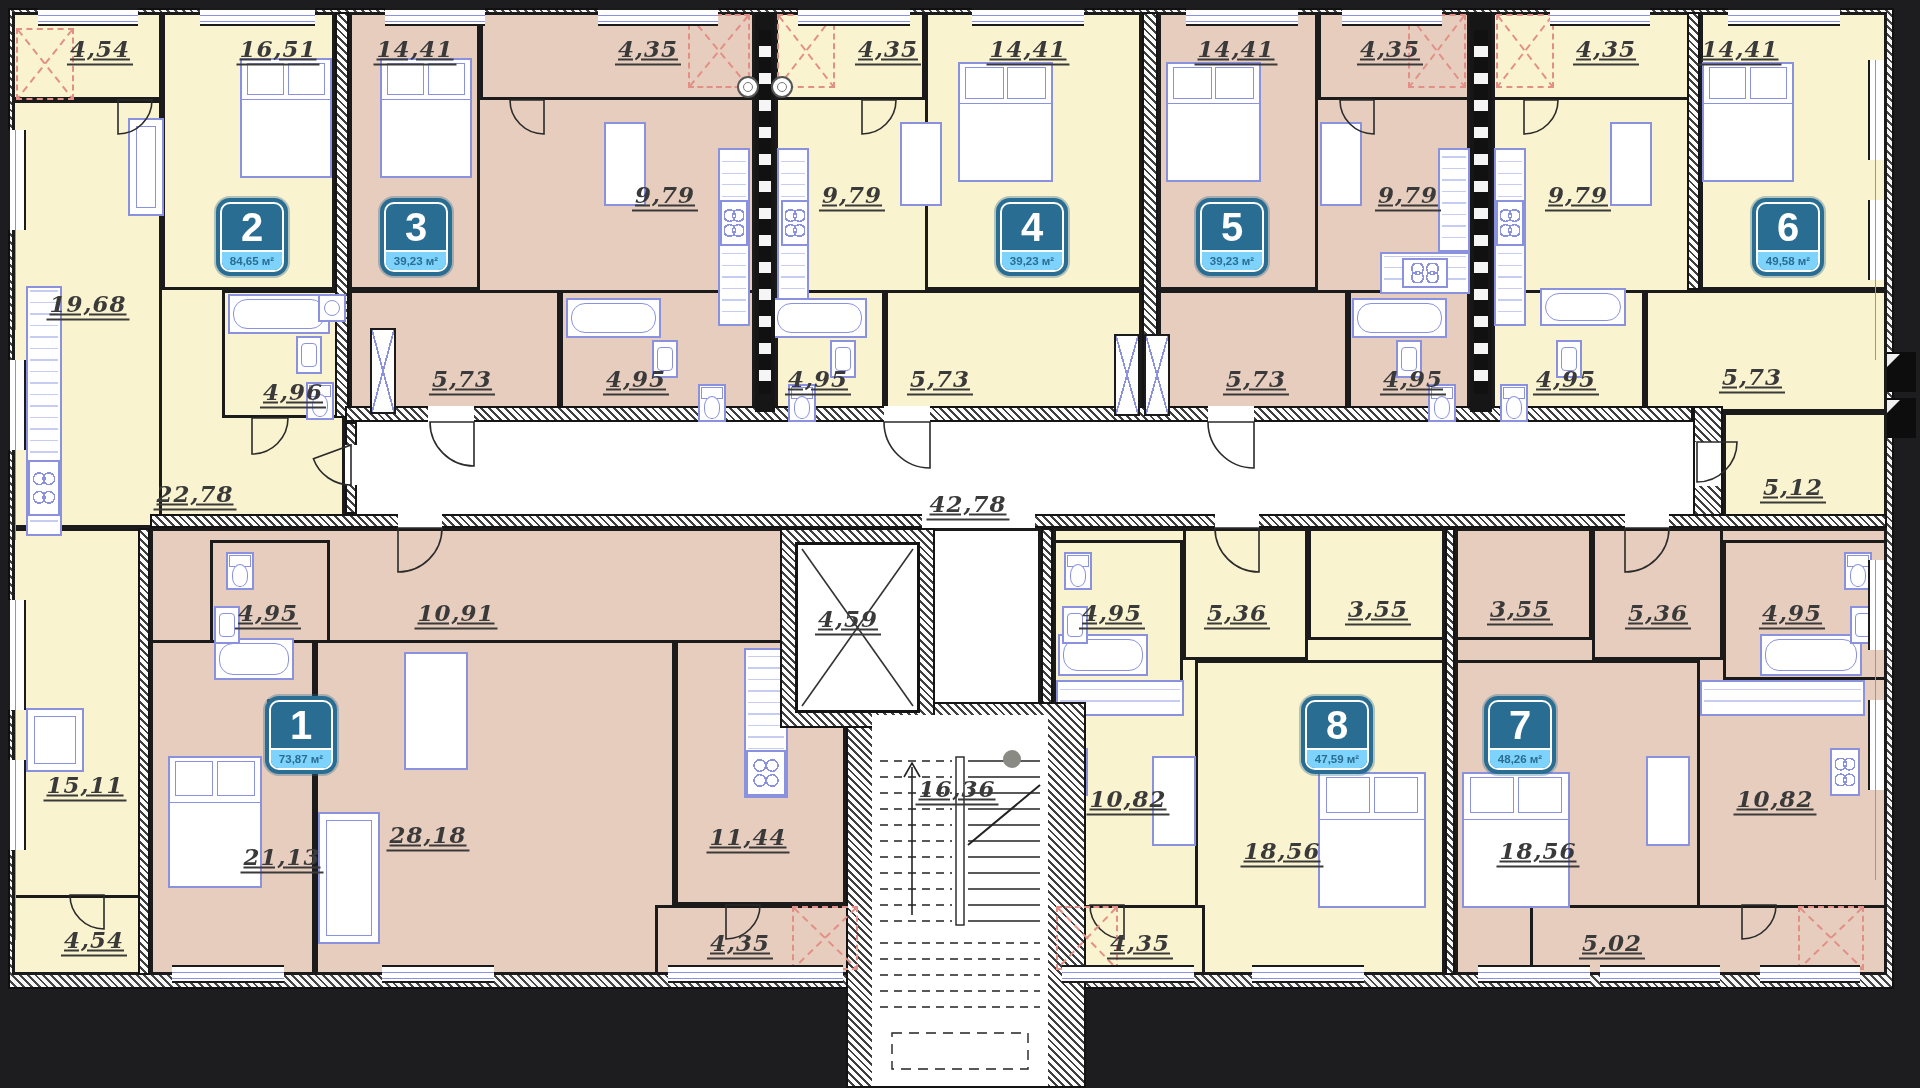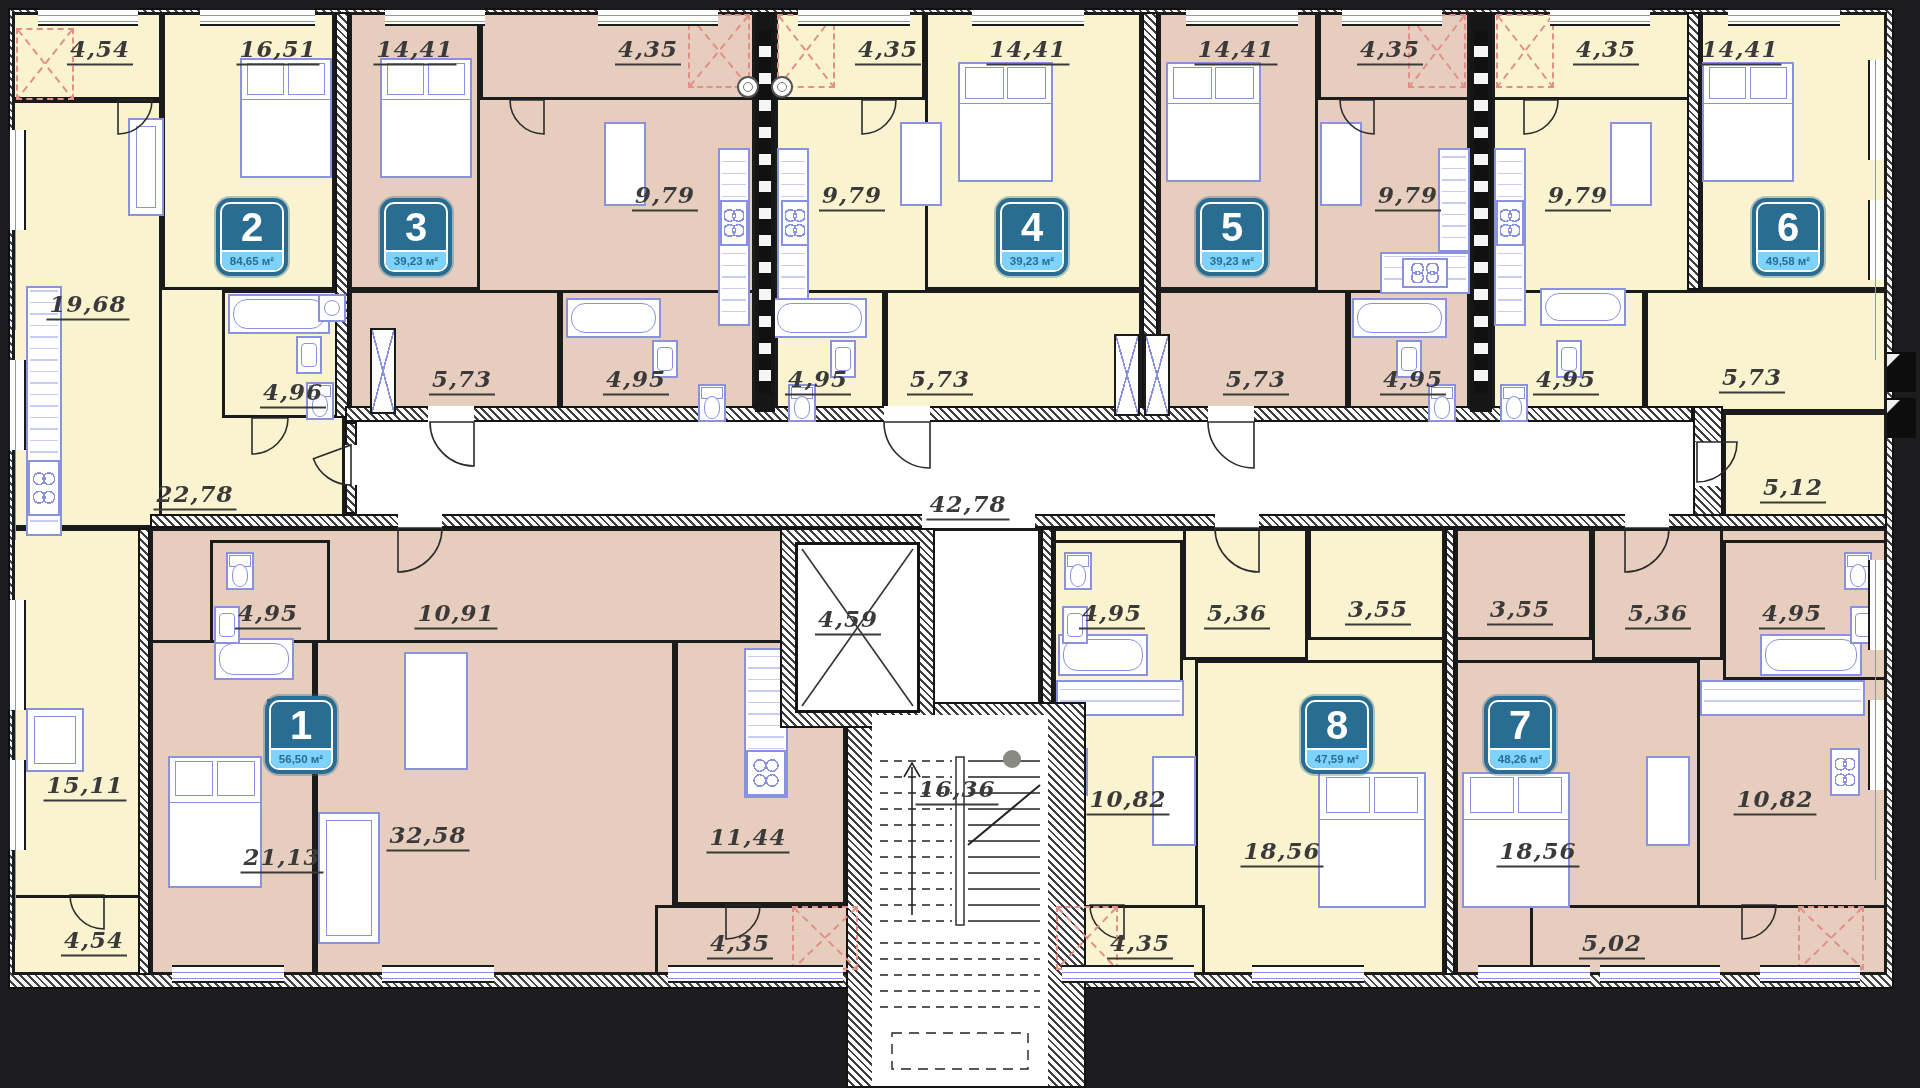--- a/index.html
+++ b/index.html
@@ -11,21 +11,21 @@
   .inner{background:#ffffff;}
   .room{border:3px solid #1b1b1b;}
   .fill-y{background:#faf3cf;}
   .fill-p{background:#e7cdbe;}
   .fill-w{background:#ffffff;}
   .wall{background:repeating-linear-gradient(45deg,#fdfdfd 0 3.5px,#3f3f3f 3.5px 5.5px);
         border:2px solid #141414;}
   .gap{background:#ffffff;}
   .rlabel{position:absolute;transform:translate(-50%,-50%);white-space:nowrap;
           font:italic 600 23px "DejaVu Serif",serif;color:#3a3a3a;letter-spacing:1px;
-          border-bottom:2px solid #3a3a3a;padding:0 3px 2px;z-index:40;}
+          border-bottom:2px solid #3a3a3a;padding:0 3px 2px;z-index:40;text-decoration:underline;}
   .badge{position:absolute;transform:translate(-50%,-50%);width:64px;background:#2a6d92;
          border-radius:14px;padding:4px;z-index:50;box-shadow:0 0 0 2px rgba(42,109,146,.35);}
   .badge .bwrap{border:2px solid #fff;border-radius:10px;overflow:hidden;}
   .badge .num{color:#fff;font:800 40px/46px "Liberation Sans",sans-serif;text-align:center;}
   .badge .strip{background:#7dd3fc;color:#2a6d92;font:700 11.5px/18px "Liberation Sans",sans-serif;
                 text-align:center;border-top:2px solid #fff;}
   .furn{border:2px solid #8a92e0;background:#fff;z-index:20;}
   .shaft{background:#161616;z-index:25;}
   .shaft .vents{position:absolute;left:4px;right:4px;top:18px;bottom:18px;
         background:repeating-linear-gradient(#111 0 16px,#f5f5f5 16px 27px);}
@@ -123,21 +123,21 @@
     <div class="rlabel" style="z-index: 40; left: 85px; top: 786px;">15,11</div>
     <div class="abs room fill-y" style="left: 12px; top: 895px; width: 138px; height: 80px; z-index: 10;"></div>
     <div class="rlabel" style="z-index: 40; left: 94px; top: 941px;">4,54</div>
     <div class="abs room fill-p" style="left: 150px; top: 528px; width: 696px; height: 447px; z-index: 10;"></div>
     <div class="abs room fill-p" style="left: 210px; top: 540px; width: 120px; height: 160px; z-index: 10;"></div>
     <div class="rlabel" style="z-index: 40; left: 268px; top: 614px;">4,95</div>
     <div class="rlabel" style="z-index: 40; left: 456px; top: 614px;">10,91</div>
     <div class="abs room fill-p" style="left: 150px; top: 640px; width: 165px; height: 335px; z-index: 10;"></div>
     <div class="rlabel" style="z-index: 40; left: 282px; top: 858px;">21,13</div>
     <div class="abs room fill-p" style="left: 315px; top: 640px; width: 360px; height: 335px; z-index: 10;"></div>
-    <div class="rlabel" style="z-index: 40; left: 428px; top: 836px;">32,58</div>
+    <div class="rlabel" style="z-index: 40; left: 428px; top: 836px;">28,18</div>
     <div class="abs room fill-p" style="left: 675px; top: 640px; width: 171px; height: 265px; z-index: 10;"></div>
     <div class="rlabel" style="z-index: 40; left: 748px; top: 838px;">11,44</div>
     <div class="abs room fill-p" style="left: 655px; top: 905px; width: 205px; height: 70px; z-index: 10;"></div>
     <div class="rlabel" style="z-index: 40; left: 740px; top: 944px;">4,35</div>
     <div class="abs room fill-y" style="left: 1053px; top: 528px; width: 392px; height: 447px; z-index: 10;"></div>
     <div class="abs room fill-y" style="left: 1053px; top: 540px; width: 130px; height: 160px; z-index: 10;"></div>
     <div class="rlabel" style="z-index: 40; left: 1112px; top: 614px;">4,95</div>
     <div class="abs room fill-y" style="left: 1183px; top: 528px; width: 125px; height: 132px; z-index: 10;"></div>
     <div class="rlabel" style="z-index: 40; left: 1237px; top: 614px;">5,36</div>
     <div class="abs room fill-y" style="left: 1308px; top: 528px; width: 137px; height: 112px; z-index: 10;"></div>
@@ -620,21 +620,21 @@
         <path d="M 32 62 L 40 48 L 48 62" fill="none" stroke="#222" stroke-width="1.6"></path>
         <circle cx="140" cy="44" r="9" fill="#8a8a85"></circle>
         <rect x="20" y="318" width="136" height="36" fill="none" stroke="#222" stroke-width="1.4" stroke-dasharray="10 7"></rect>
       </svg>
     </div>
     <div class="rlabel" style="left: 957px; top: 790px;">16,36</div>
     <div class="rlabel" style="left: 968px; top: 505px;">42,78</div>
     <div class="badge" style="left: 301px; top: 735px;">
       <div class="bwrap">
         <div class="num">1</div>
-        <div class="strip">56,50 м²</div>
+        <div class="strip">73,87 м²</div>
       </div>
     </div>
     <div class="badge" style="left: 252px; top: 237px;">
       <div class="bwrap">
         <div class="num">2</div>
         <div class="strip">84,65 м²</div>
       </div>
     </div>
     <div class="badge" style="left: 416px; top: 237px;">
       <div class="bwrap">

